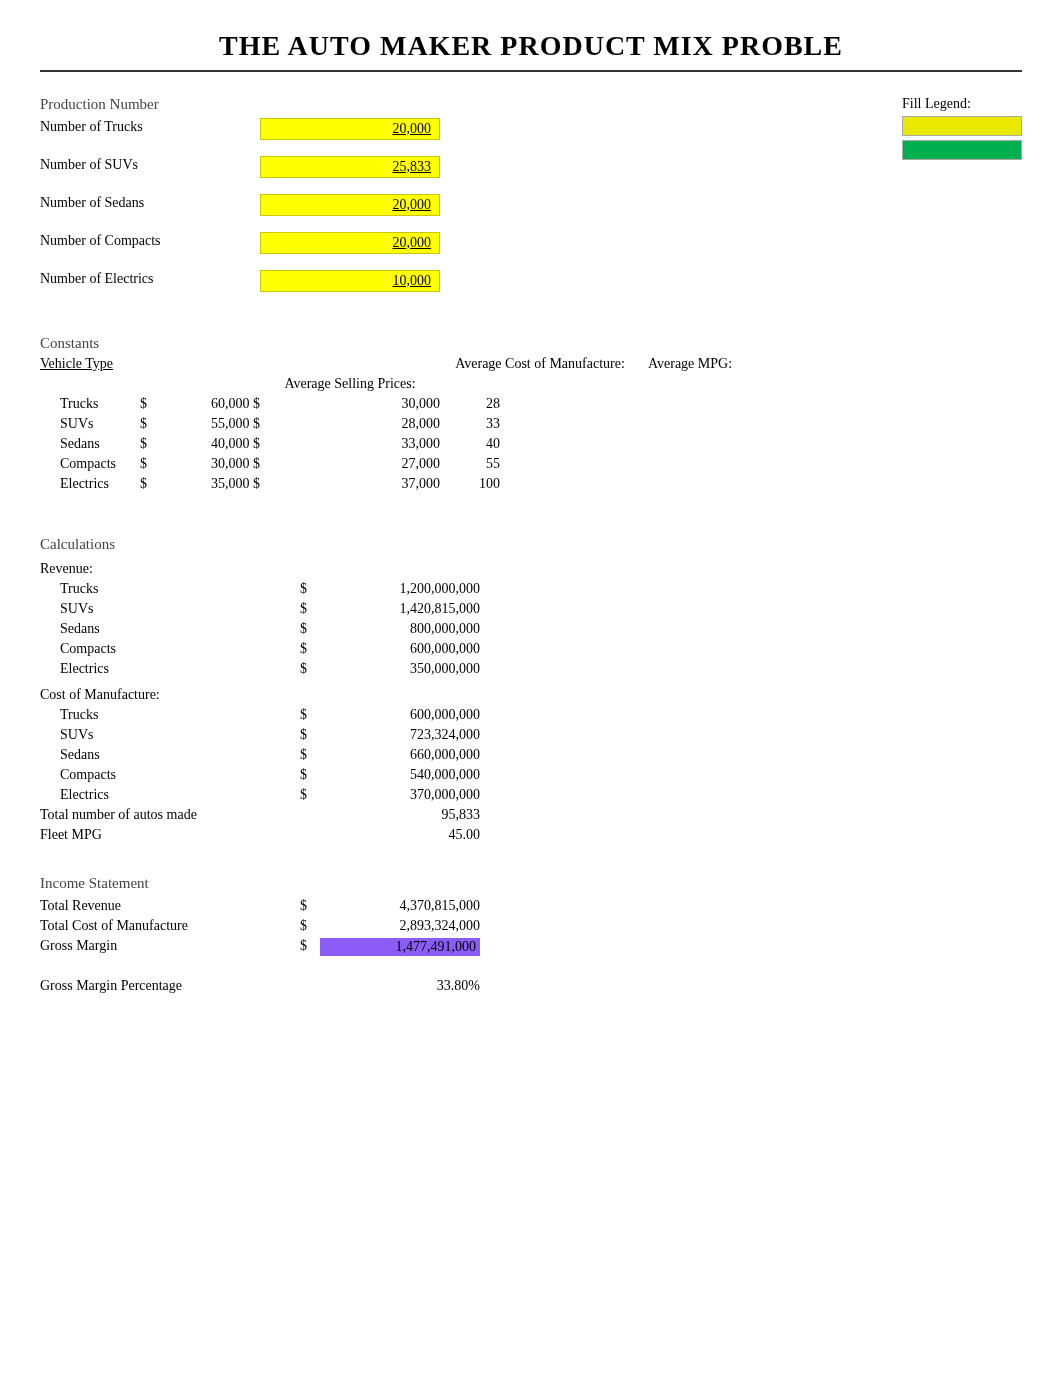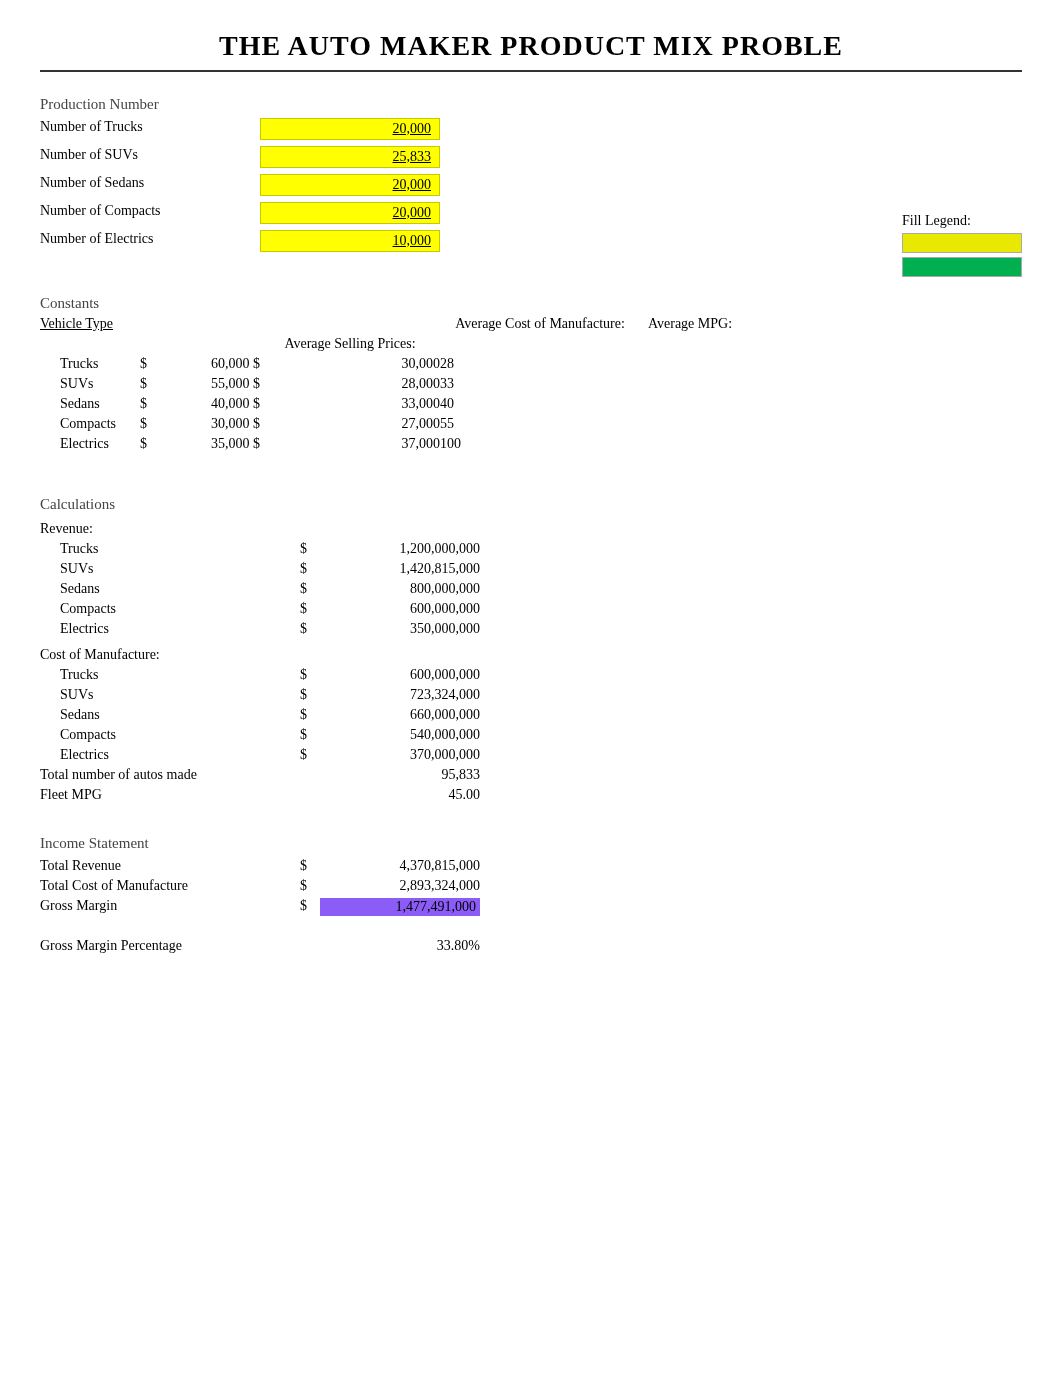--- a/index.html
+++ b/index.html
@@ -23,42 +23,41 @@
     .section { margin-bottom: 24px; }
     .section-title {
       font-size: 15px;
       font-weight: normal;
       color: #444;
       margin-bottom: 4px;
     }
     .production-grid {
       display: grid;
       grid-template-columns: 220px 180px 1fr;
-      row-gap: 4px;
+      row-gap: 14px;
     }
     .prod-label {
       font-size: 14px;
       color: #000;
       padding: 2px 0;
     }
     .prod-value {
       font-size: 14px;
       text-align: right;
       padding: 2px 8px;
       margin: 1px 0;
     }
     .yellow-cell {
       background: #ffff00;
       border: 1px solid #c8c800;
       text-decoration: underline;
     }
     .top-section {
       display: flex;
       justify-content: space-between;
-      align-items: flex-end;
     }
     .legend-container {
       display: flex;
       flex-direction: column;
       align-items: flex-start;
       margin-left: 40px;
     }
     .legend-label {
       font-size: 14px;
       margin-bottom: 4px;
@@ -132,21 +131,21 @@
     .const-row {
       display: flex;
       font-size: 14px;
       padding: 2px 0;
     }
     .cr-type { width: 100px; padding-left: 20px; }
     .cr-dollar { width: 20px; }
     .cr-price { width: 100px; text-align: right; }
     .cr-space { width: 80px; }
     .cr-cost { width: 100px; text-align: right; }
-    .cr-mpg { width: 60px; }
+    .cr-mpg { width: 60px; text-align: right; }
   </style>
 </head>
 <body>
 
 
 
 <h1>THE AUTO MAKER PRODUCT MIX PROBLE</h1>
 
 
 <div class="top-section">

